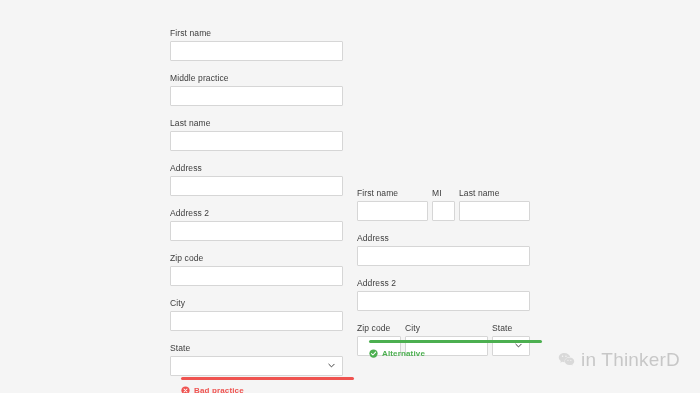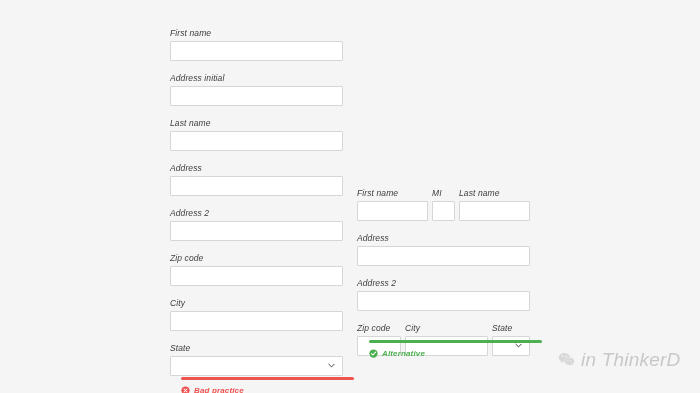--- a/index.html
+++ b/index.html
@@ -12,21 +12,20 @@
     background: #f5f5f5;
     font-family: "Liberation Sans", sans-serif;
     overflow: hidden;
     position: relative;
     -webkit-font-smoothing: antialiased;
   }
 
   .canvas {
     position: absolute;
     inset: 0;
-    font-style: italic;
   }
 
   
   .field-label {
     font-size: 8.5px;
     color: #3c3c3c;
     line-height: 10px;
     letter-spacing: .1px;
     white-space: nowrap;
     margin-bottom: 3px;
@@ -148,21 +147,21 @@
 <div class="canvas">
 
   <div class="col-bad">
 
     <div class="fld">
       <div class="field-label">First name</div>
       <div class="field-box"></div>
     </div>
 
     <div class="fld">
-      <div class="field-label">Address initial</div>
+      <div class="field-label">Middle practice</div>
       <div class="field-box"></div>
     </div>
 
     <div class="fld">
       <div class="field-label">Last name</div>
       <div class="field-box"></div>
     </div>
 
     <div class="fld">
       <div class="field-label">Address</div>

